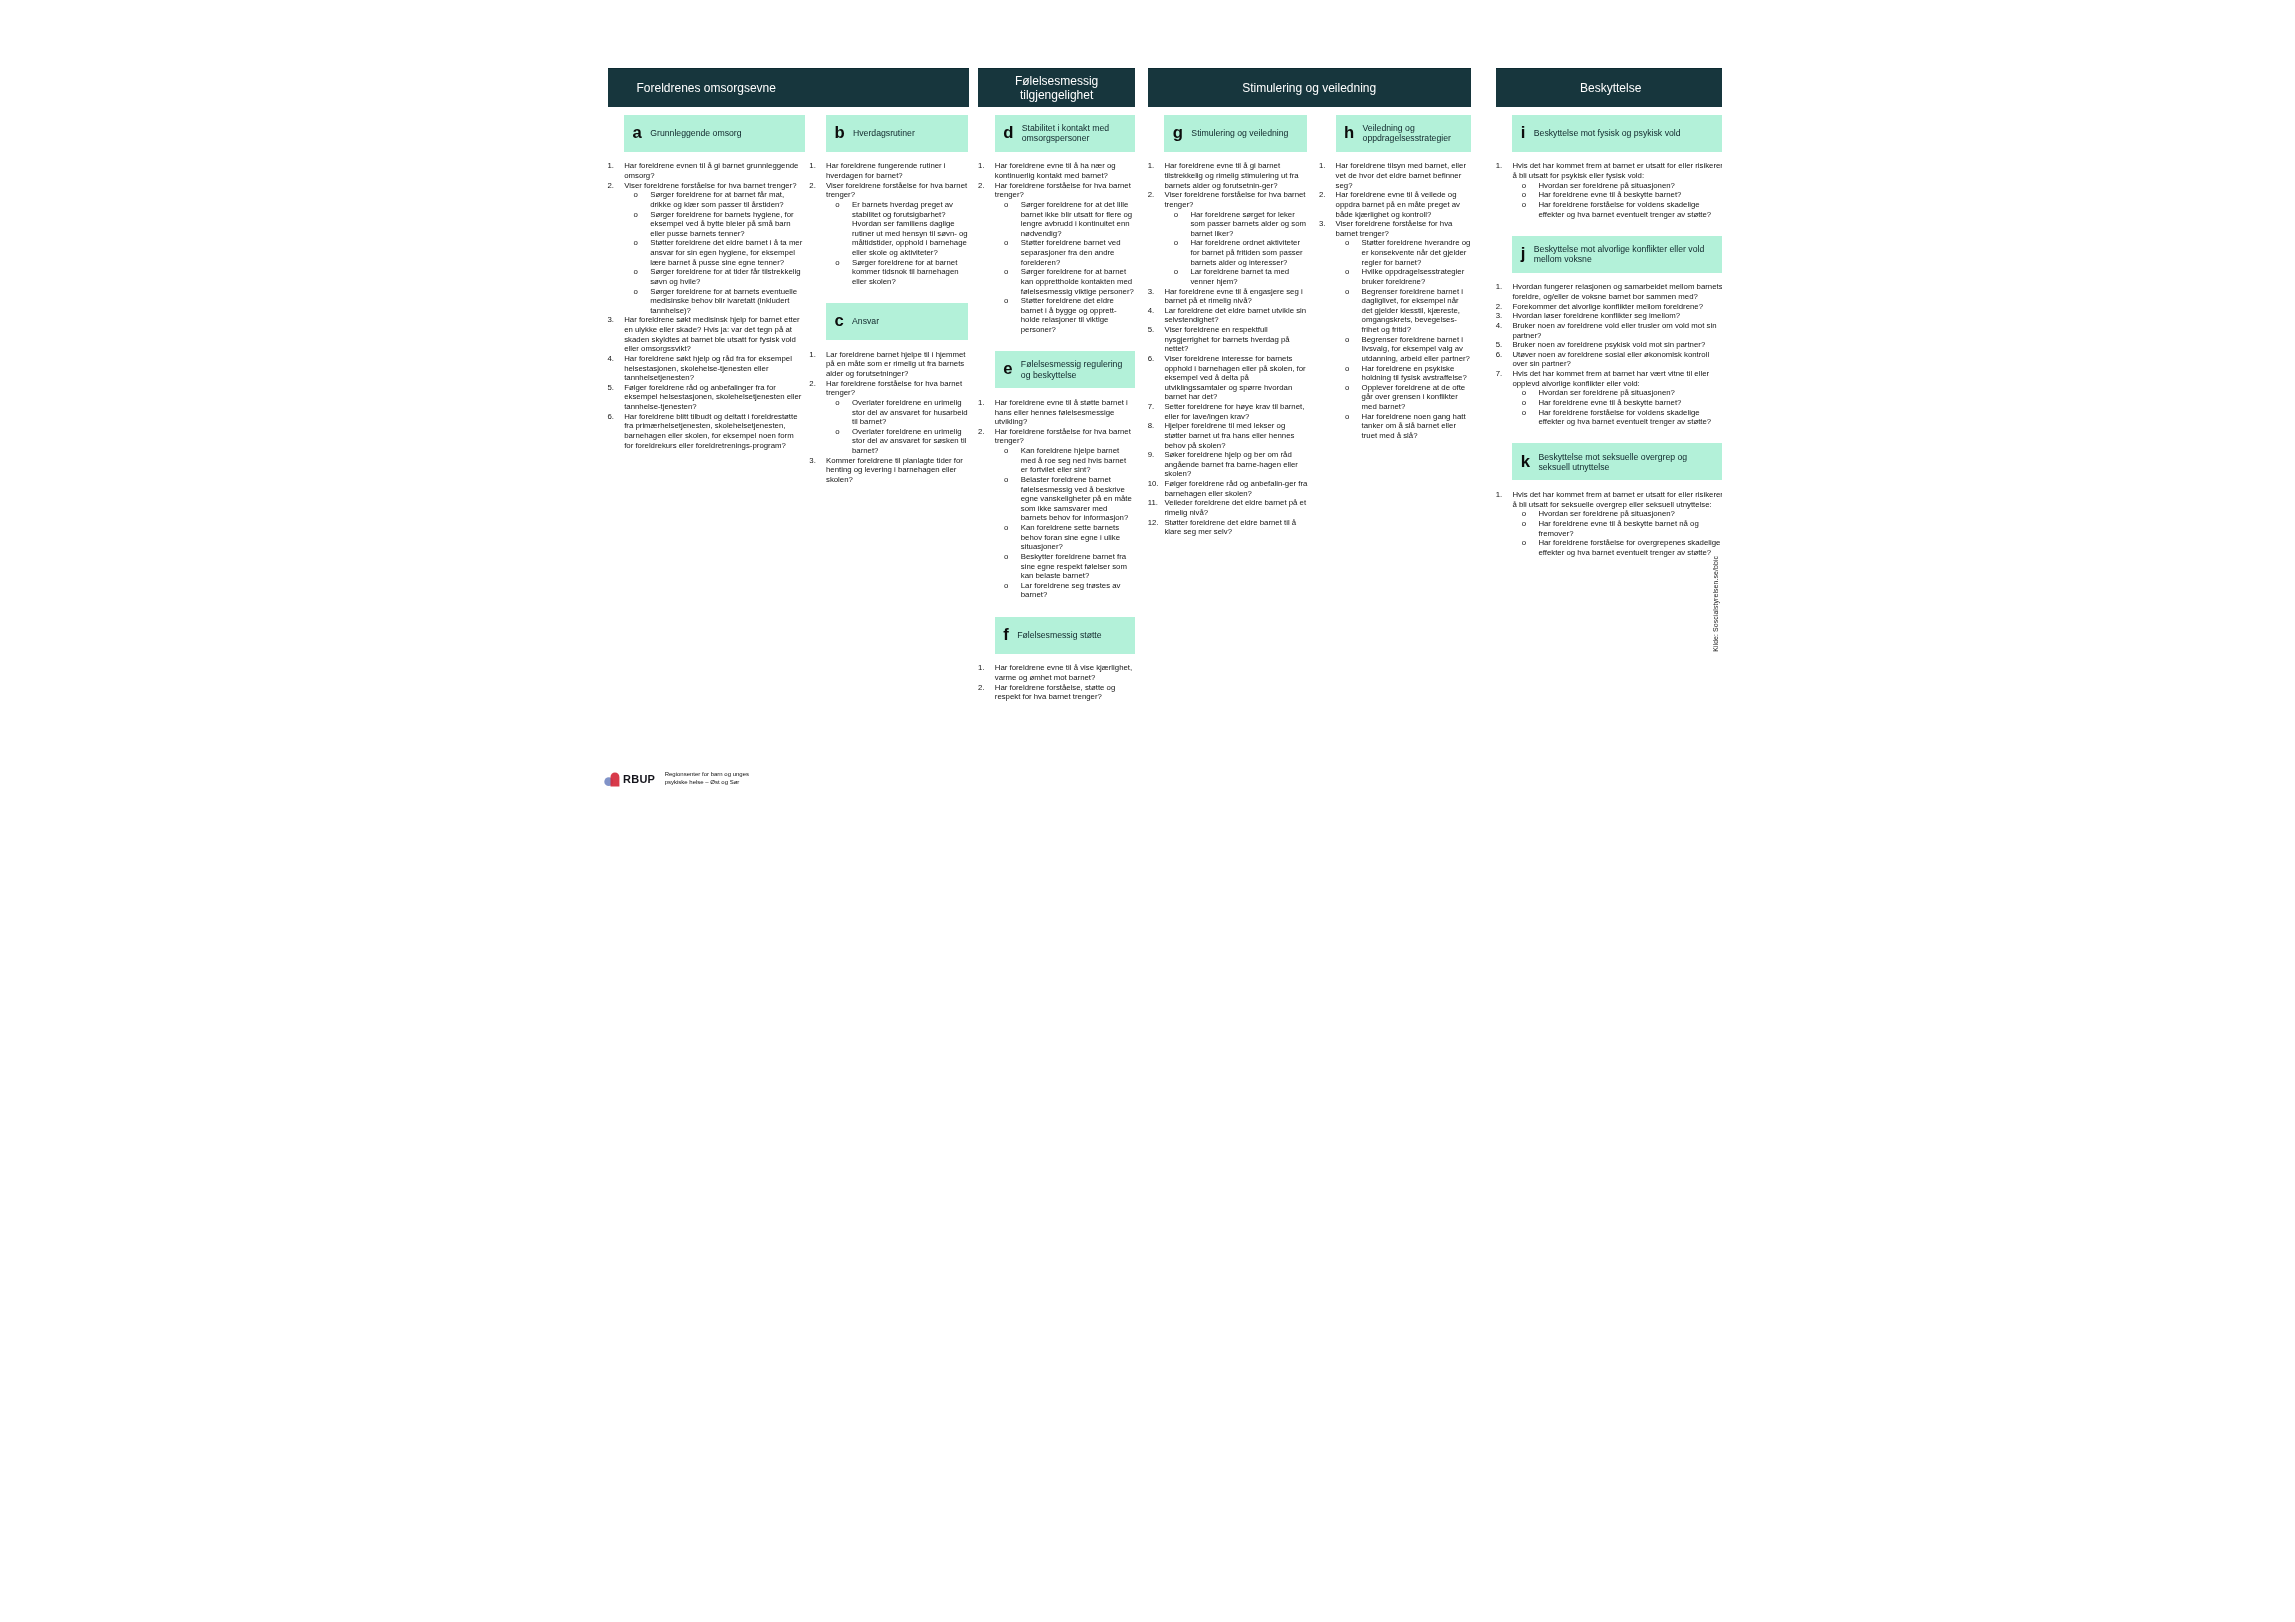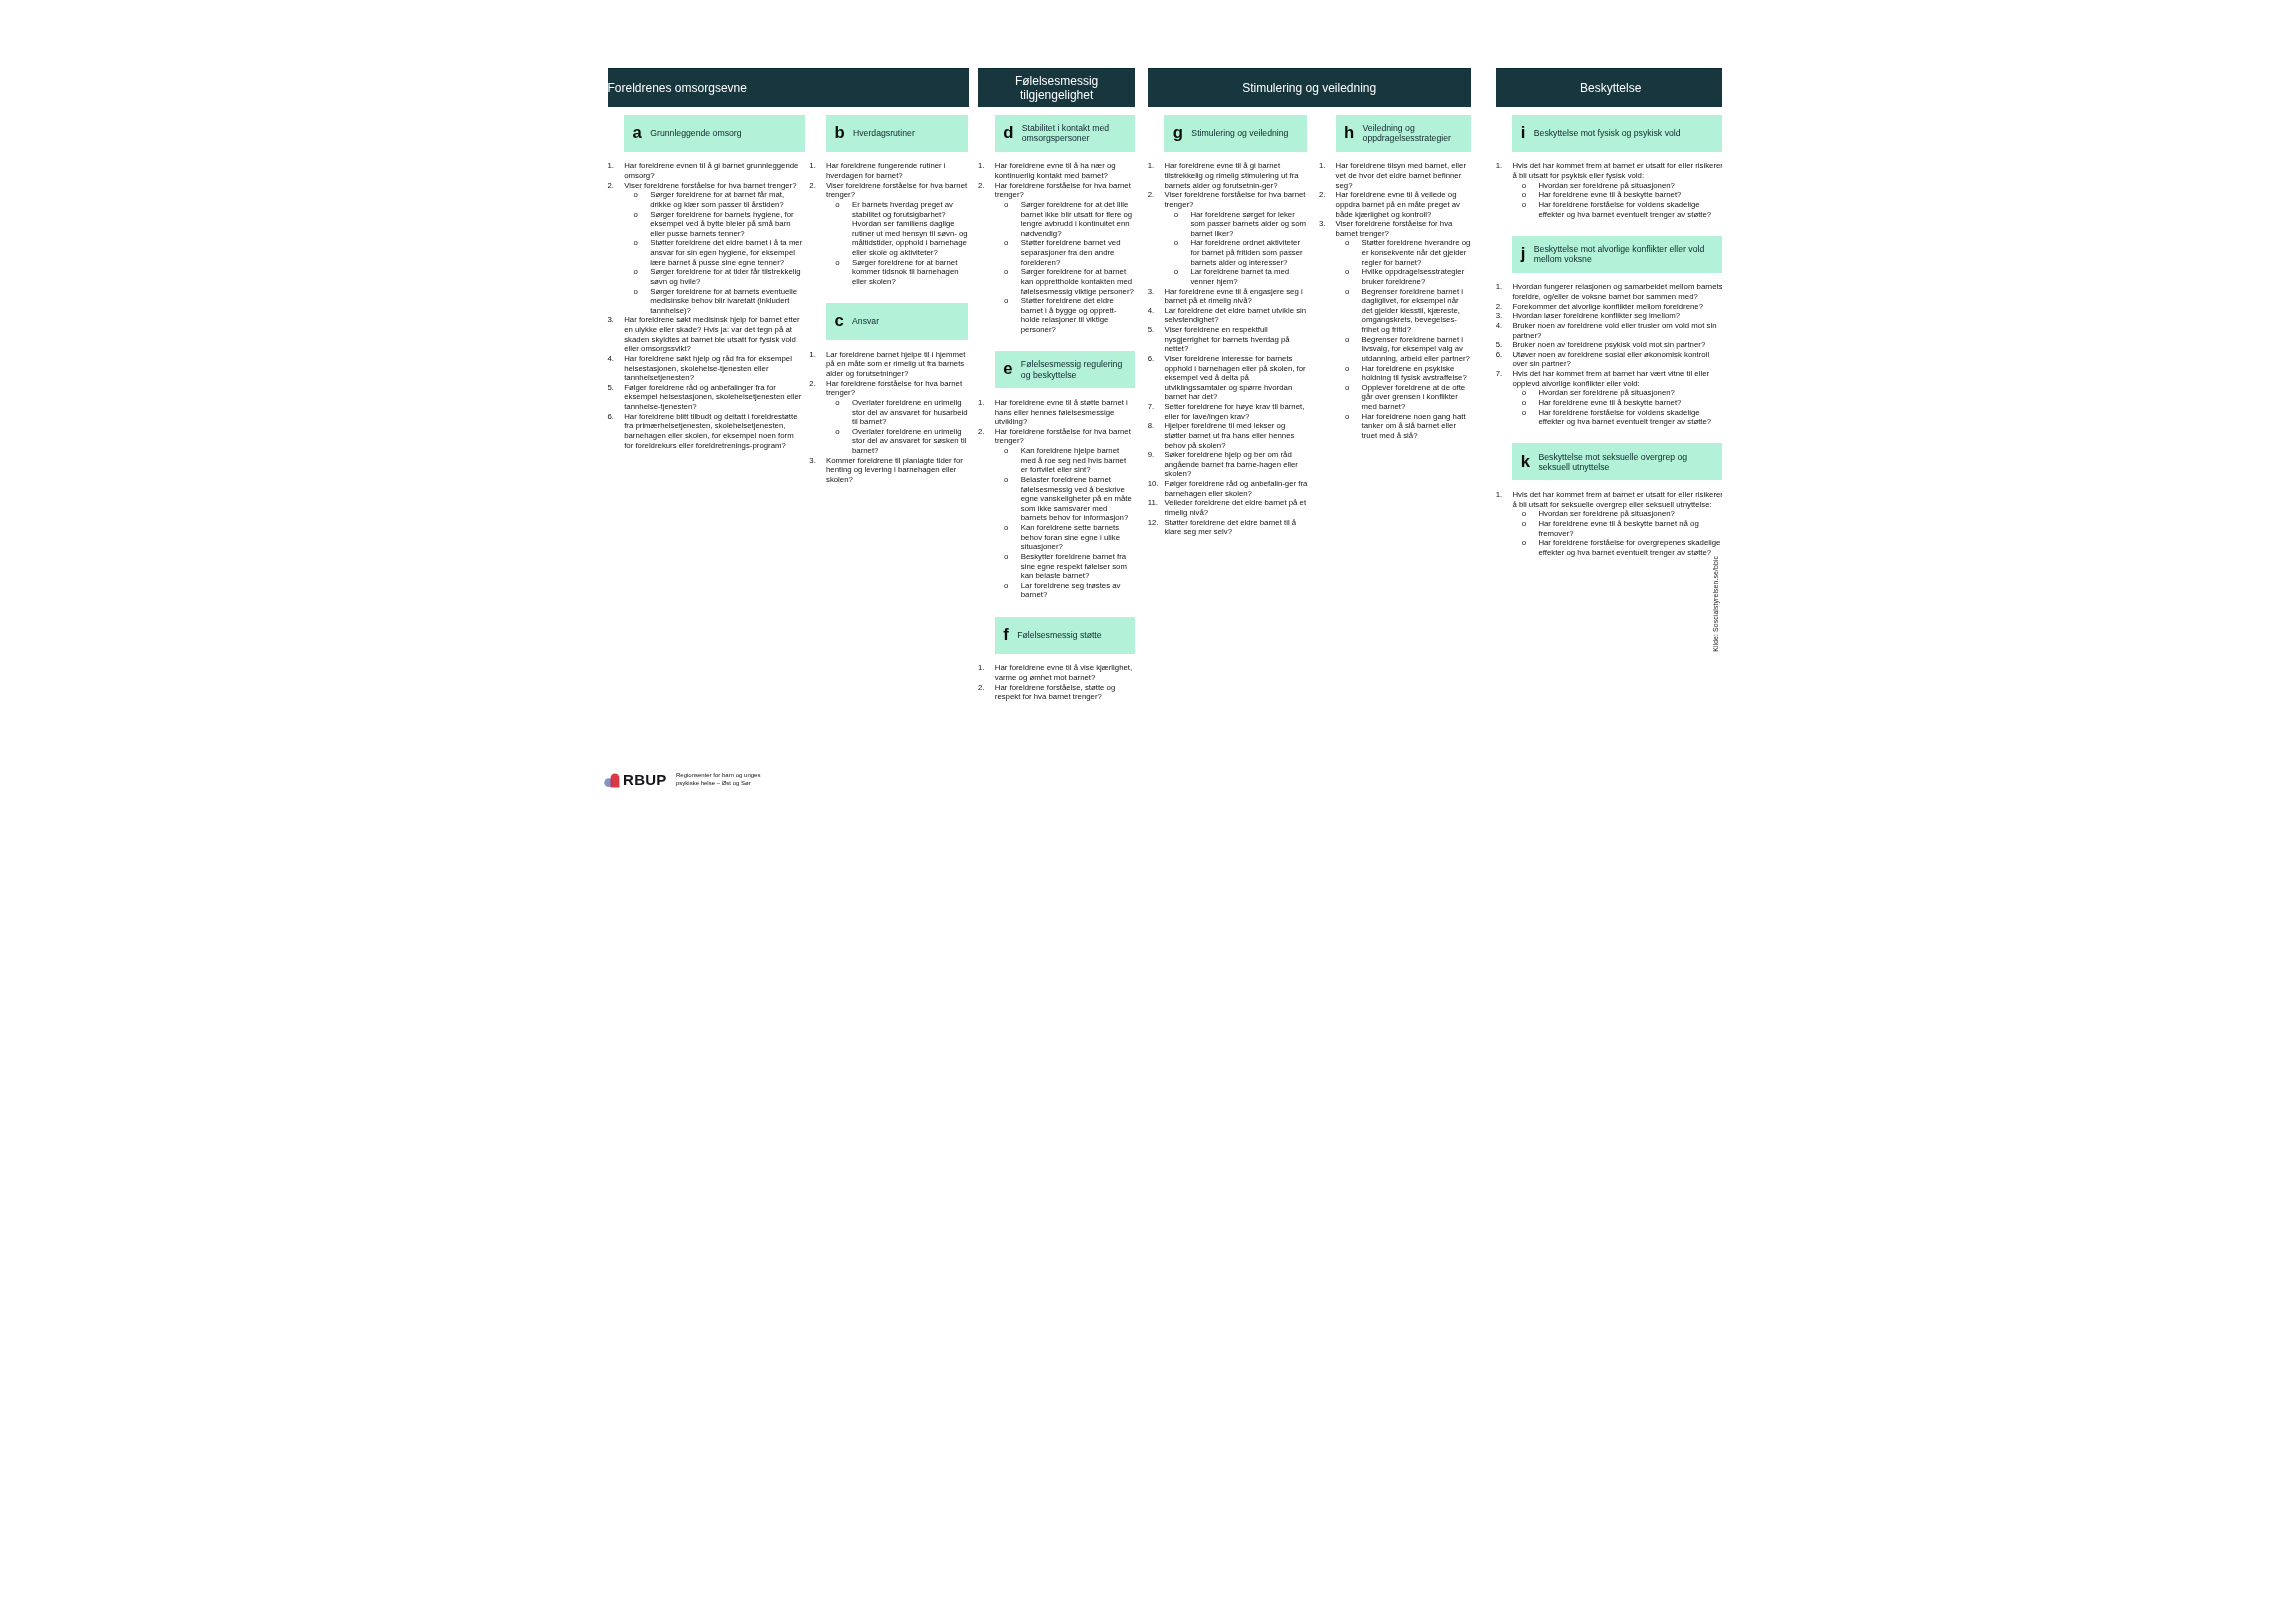--- a/index.html
+++ b/index.html
@@ -10,21 +10,21 @@
   .board{position:absolute;top:68px;left:34px;display:flex;align-items:flex-start;}
   .group{display:flex;flex-direction:column;}
   .group-1{width:361px;margin-right:9.6px;}
   .group-2{width:157px;margin-right:12.6px;}
   .group-3{width:323px;margin-right:25px;}
   .group-4{width:230px;}
   .group-header{height:38px;border-top:1.8px solid var(--tealedge,#0d2a31);
     background:var(--teal,#17363d);color:var(--headertext,#fff);
     display:flex;align-items:center;justify-content:center;text-align:center;
     font-size:12px;line-height:1.18;}
-  .group-1 .group-header{justify-content:flex-start;text-align:right;}
+  .group-1 .group-header{justify-content:flex-start;text-align:right;padding-left:29px;}
   .cols{display:flex;margin-top:7.8px;align-items:flex-start;}
   .col{display:flex;flex-direction:column;}
   .colw-a{width:197px;margin-right:4.8px;}
   .colw-b{width:159px;}
   .colw-d{width:157px;}
   .colw-g{width:160px;margin-right:11.4px;}
   .colw-h{width:152px;}
   .colw-i{width:230px;}
   .chip{background:var(--mint,#b3f1d9);margin-left:16.7px;display:flex;align-items:center;
     padding:4.8px 8.4px;min-height:37px;box-sizing:border-box;}
@@ -32,21 +32,21 @@
   .chip .letter{font-size:16.7px;font-weight:800;line-height:1;margin-right:8.4px;color:#0c0c0c;flex:none;}
   .chip .ctitle{font-size:8.7px;line-height:1.2;color:#10272b;}
   .qlist{margin-top:9.6px;font-size:7.8px;line-height:1.235;color:var(--body,#141414);}
   .item{display:flex;}
   .item .num{width:16.7px;flex:none;}
   .item .txt{flex:1;}
   .sub{display:flex;padding-left:26px;}
   .sub .mark{width:16.7px;flex:none;}
   .sub .txt{flex:1;}
   .footer{position:absolute;left:30px;top:771px;display:flex;align-items:center;}
-  .rbup{font-size:15px;font-weight:700;color:#15151c;margin-left:3.6px;letter-spacing:0.2px;}
+  .rbup{font-size:11px;font-weight:700;color:#15151c;margin-left:3.6px;letter-spacing:0.2px;}
   .footer-desc{margin-left:9.6px;width:105px;font-size:6px;line-height:1.3;color:#111;}
   .source{position:absolute;right:2.4px;top:556px;writing-mode:vertical-rl;transform:rotate(180deg);
     font-size:6.9px;color:#222;letter-spacing:0.1px;}
 </style>
 </head>
 <body>
 
 <div class="page">
 
   <div class="board" id="board">

